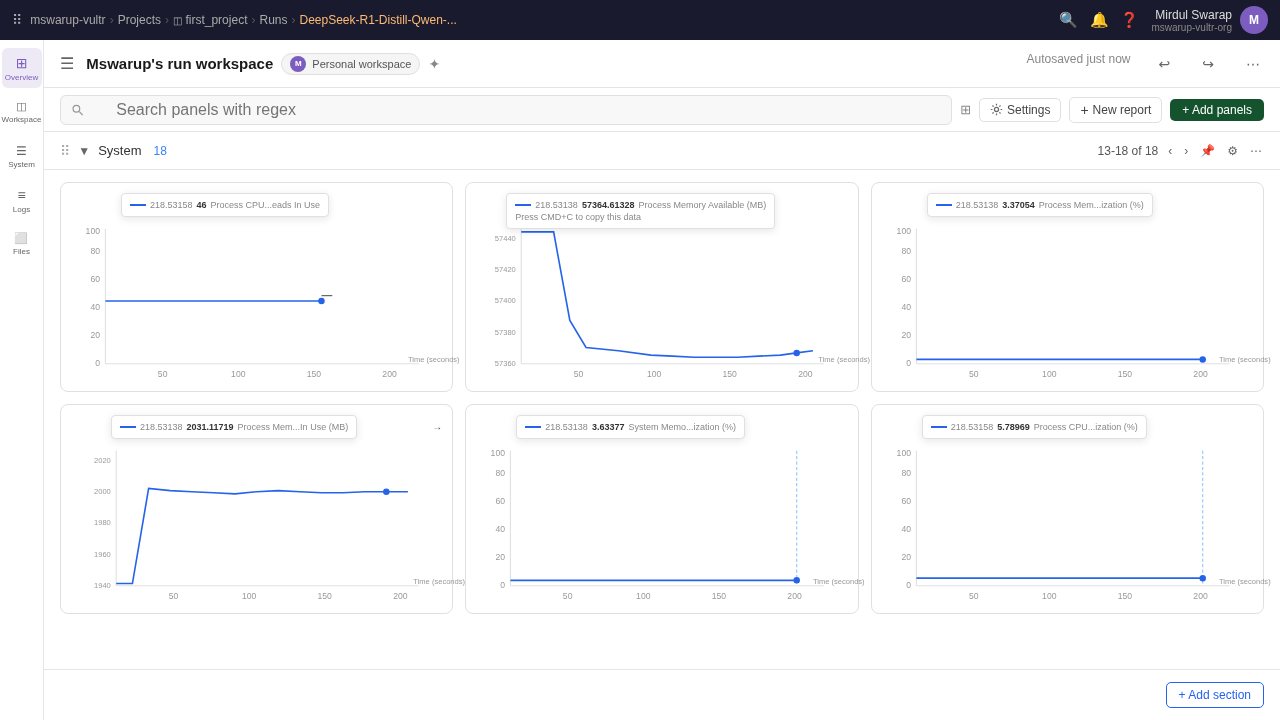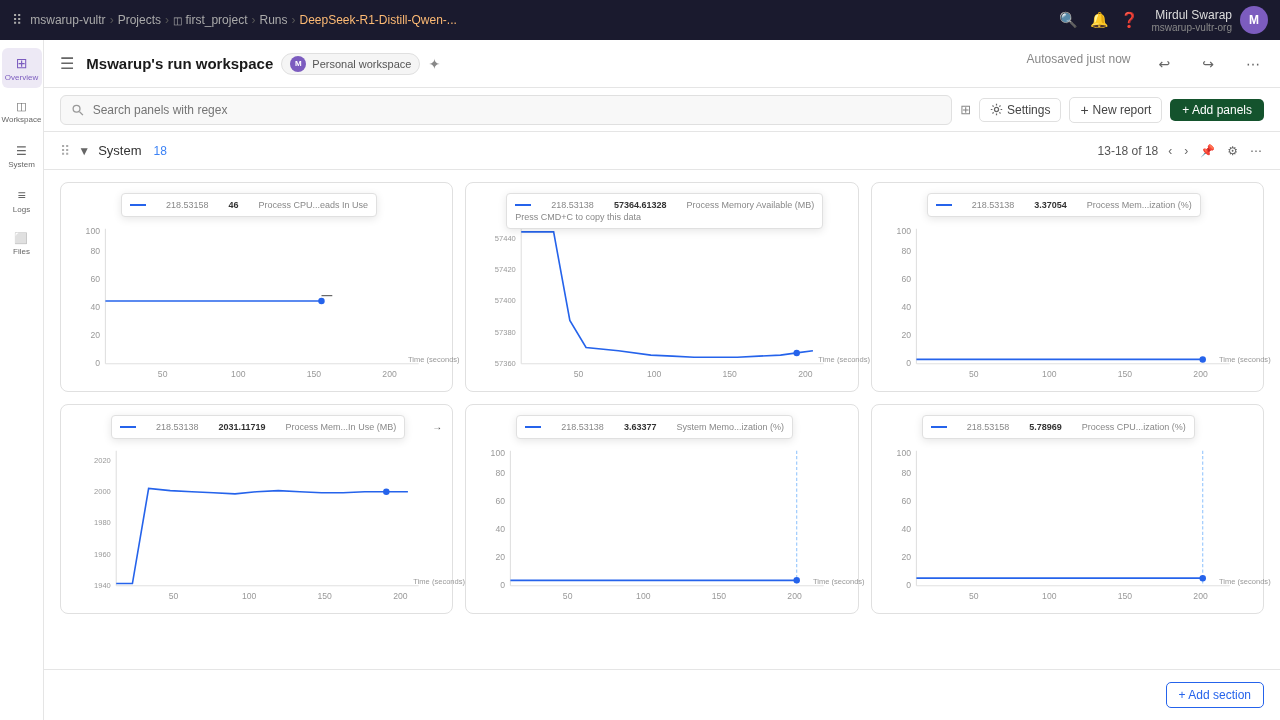--- a/index.html
+++ b/index.html
@@ -35,21 +35,21 @@
     .workspace-badge { display: flex; align-items: center; gap: 6px; background: #f5f5f5; border: 1px solid #e0e0e0; border-radius: 12px; padding: 2px 8px; font-size: 11px; color: #555; }
     .ws-avatar { width: 16px; height: 16px; border-radius: 50%; background: #7c5cbf; color: #fff; display: flex; align-items: center; justify-content: center; font-size: 8px; font-weight: bold; }
     .spark-icon { color: #888; font-size: 14px; }
     .header-right { margin-left: auto; display: flex; align-items: flex-start; gap: 24px; }
     .autosaved { font-size: 12px; color: #888; }
     .icon-btn { background: none; border: none; cursor: pointer; color: #666; font-size: 14px; padding: 4px; border-radius: 4px; }
 
     
     .toolbar { height: 44px; border-bottom: 1px solid #e5e5e5; display: flex; align-items: center; padding: 0 16px; gap: 8px; }
     .search-box { flex: 1; display: flex; align-items: center; gap: 8px; background: #f8f8f8; border: 1px solid #e0e0e0; border-radius: 6px; padding: 0 10px; height: 30px; }
-    .search-box input { background: none; border: none; outline: none; font-size: 12px; color: #666; width: 100%; }
+    .search-box input { background: none; border: none; outline: none; font-size: 16px; color: #666; width: 100%; margin-left: 24px; }
     .search-box svg { color: #999; width: 14px; height: 14px; }
     .toolbar-right { display: flex; align-items: center; gap: 8px; }
     .btn-settings { display: flex; align-items: center; gap: 4px; padding: 4px 10px; border: 1px solid #e0e0e0; border-radius: 5px; background: #fff; cursor: pointer; font-size: 12px; color: #444; }
     .btn-new-report { display: flex; align-items: center; gap: 4px; padding: 4px 10px; border: 1px solid #e0e0e0; border-radius: 5px; background: #fff; cursor: pointer; font-size: 12px; color: #444; }
     .btn-add-panels { display: flex; align-items: center; gap: 4px; padding: 4px 12px; border-radius: 5px; background: #14532d; color: #fff; cursor: pointer; font-size: 12px; border: none; }
 
     
     .section-bar { height: 38px; border-bottom: 1px solid #e5e5e5; display: flex; align-items: center; padding: 0 16px; gap: 8px; }
     .section-drag { color: #aaa; cursor: grab; font-size: 14px; }
     .section-chevron { color: #666; font-size: 12px; cursor: pointer; }
@@ -60,21 +60,21 @@
     .page-nav { color: #666; cursor: pointer; padding: 2px; font-size: 12px; }
 
     
     .charts-container { flex: 1; overflow-y: auto; padding: 12px 16px; background: #fff; }
     .charts-grid { display: grid; grid-template-columns: 1fr 1fr 1fr; gap: 12px; }
     .chart-card { border: 1px solid #e0e0e0; border-radius: 8px; padding: 12px; background: #fff; position: relative; height: 210px; }
     .chart-title { font-size: 11px; color: #555; text-align: center; margin-bottom: 8px; font-weight: 500; }
     
     
     .chart-tooltip { position: absolute; background: #fff; border: 1px solid #e0e0e0; border-radius: 4px; padding: 6px 8px; font-size: 10px; color: #333; white-space: nowrap; box-shadow: 0 2px 8px rgba(0,0,0,0.1); z-index: 10; pointer-events: none; }
-    .tooltip-row { display: flex; align-items: center; gap: 20px; }
+    .tooltip-row { display: flex; align-items: center; gap: 4px; }
     .tooltip-line { display: inline-block; width: 16px; height: 2px; background: #2563eb; vertical-align: middle; }
     .tooltip-sub { font-size: 9px; color: #888; margin-top: 2px; }
 
     
     .chart-svg { width: 100%; height: 100%; overflow: visible; }
     
     
     .bottom-bar { border-top: 1px solid #e5e5e5; padding: 12px 16px; display: flex; justify-content: flex-end; align-items: center; }
     .btn-add-section { display: flex; align-items: center; gap: 4px; padding: 5px 12px; border: 1px solid #2563eb; border-radius: 5px; background: #fff; cursor: pointer; font-size: 12px; color: #2563eb; }
   </style>

